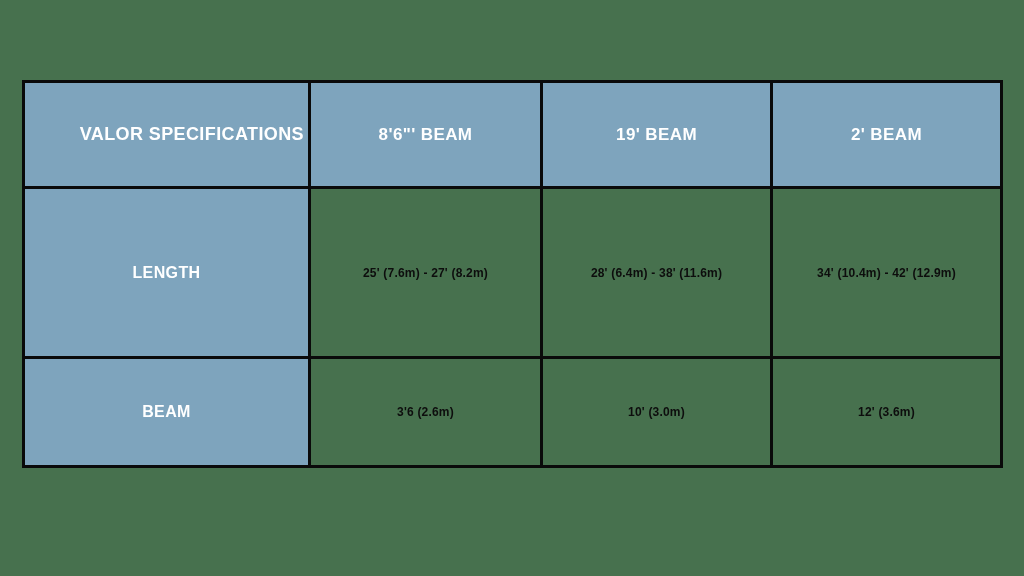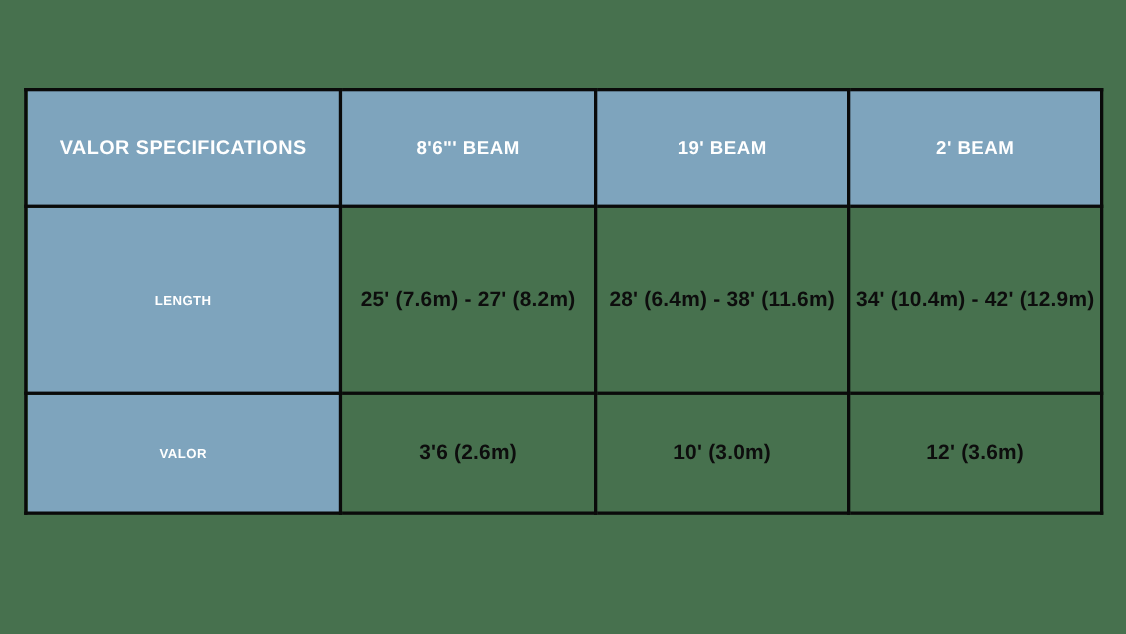--- a/index.html
+++ b/index.html
@@ -34,28 +34,28 @@
     white-space: nowrap;
   }
   
   .spec-table th.corner,
   .spec-table th.col-header,
   .spec-table td.row-label {
     background: #7EA4BD;
     color: #FFFFFF;
     letter-spacing: 0.4px;
   }
-  .spec-table th.corner { font-size: 18px; }
+  .spec-table th.corner { font-size: 18px; text-align: right; }
   .spec-table th.col-header { font-size: 17px; }
-  .spec-table td.row-label { font-size: 12px; }
+  .spec-table td.row-label { font-size: 16px; }
   
   .spec-table td.value {
     background: transparent;
     color: #0D0D0D;
-    font-size: 19px;
+    font-size: 12px;
     letter-spacing: 0.2px;
   }
   
   .spec-table tr.header-row  { height: 106px; }
   .spec-table tr.row-length  { height: 78px; }
   .spec-table tr.row-beam    { height: 50px; }
   .spec-table tr.row-side    { height: 50px; }
   .spec-table tr.row-fender  { height: 50px; }
   .spec-table tr.row-dead    { height: 52px; }
 </style>
@@ -78,19 +78,19 @@
     </tr>
   </thead>
   <tbody>
     <tr class="row-length">
       <td class="row-label">LENGTH</td>
       <td class="value">25' (7.6m) - 27' (8.2m)</td>
       <td class="value">28' (6.4m) - 38' (11.6m)</td>
       <td class="value">34' (10.4m) - 42' (12.9m)</td>
     </tr>
     <tr class="row-beam">
-      <td class="row-label">VALOR</td>
+      <td class="row-label">BEAM</td>
       <td class="value">3'6 (2.6m)</td>
       <td class="value">10' (3.0m)</td>
       <td class="value">12' (3.6m)</td>
     </tr>
   </tbody>
 </table>
 
 </body></html>

